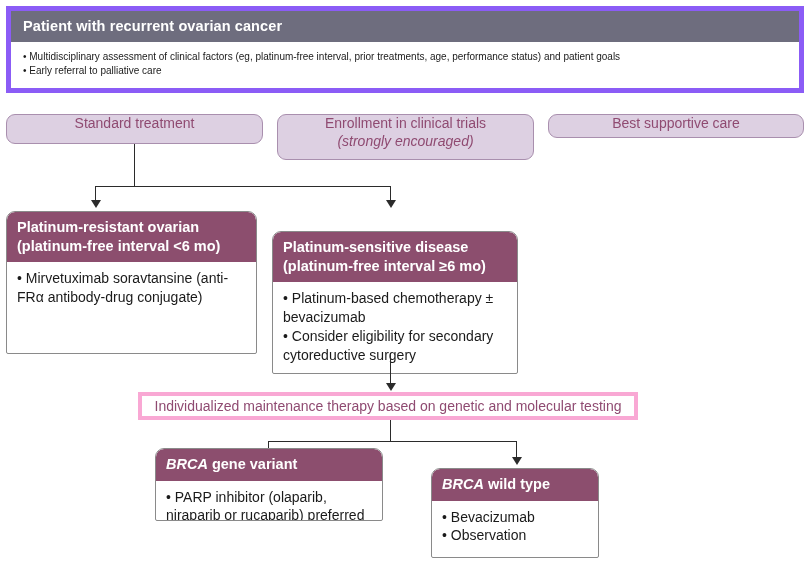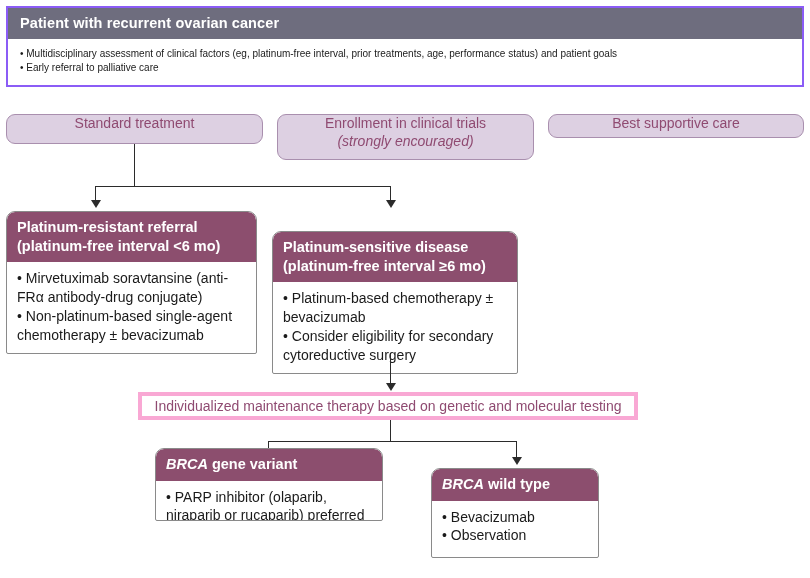--- a/index.html
+++ b/index.html
@@ -18,21 +18,21 @@
     background: #ffffff;
     overflow: hidden;
   }
 
   
   .top-box {
     position: absolute;
     left: 6px;
     top: 6px;
     width: 798px;
-    border: 2px solid #8b5cf6;
+    border: 5px solid #8b5cf6;
     box-sizing: border-box;
     background: #ffffff;
   }
   .top-box-header {
     background: #6e6d7e;
     color: #ffffff;
     font-weight: bold;
     font-size: 14.5px;
     padding: 7px 12px 8px 12px;
     letter-spacing: 0.1px;
@@ -166,26 +166,25 @@
 
   <div class="vline" style="left:134px; top:144px; height:42px;"></div>
   <div class="hline" style="left:95px; top:186px; width:296px;"></div>
   <div class="vline" style="left:95px; top:186px; height:16px;"></div>
   <div class="arrowhead" style="left:91px; top:200px;"></div>
   <div class="vline" style="left:390px; top:186px; height:16px;"></div>
   <div class="arrowhead" style="left:386px; top:200px;"></div>
 
   <div class="card" id="card-resistant">
     <div class="card-header">
-      <span>Platinum-resistant referral</span><br>
+      <span>Platinum-resistant ovarian</span><br>
       <span>(platinum-free interval &lt;6 mo)</span>
     </div>
     <div class="card-body">
       <span class="bullet-line">• Mirvetuximab soravtansine (anti-FRα antibody-drug conjugate)</span>
-      <span class="bullet-line">• Non-platinum-based single-agent chemotherapy ± bevacizumab</span>
     </div>
   </div>
 
   <div class="card" id="card-sensitive">
     <div class="card-header">
       <span>Platinum-sensitive disease</span><br>
       <span>(platinum-free interval ≥6 mo)</span>
     </div>
     <div class="card-body">
       <span class="bullet-line">• Platinum-based chemotherapy ± bevacizumab</span>

